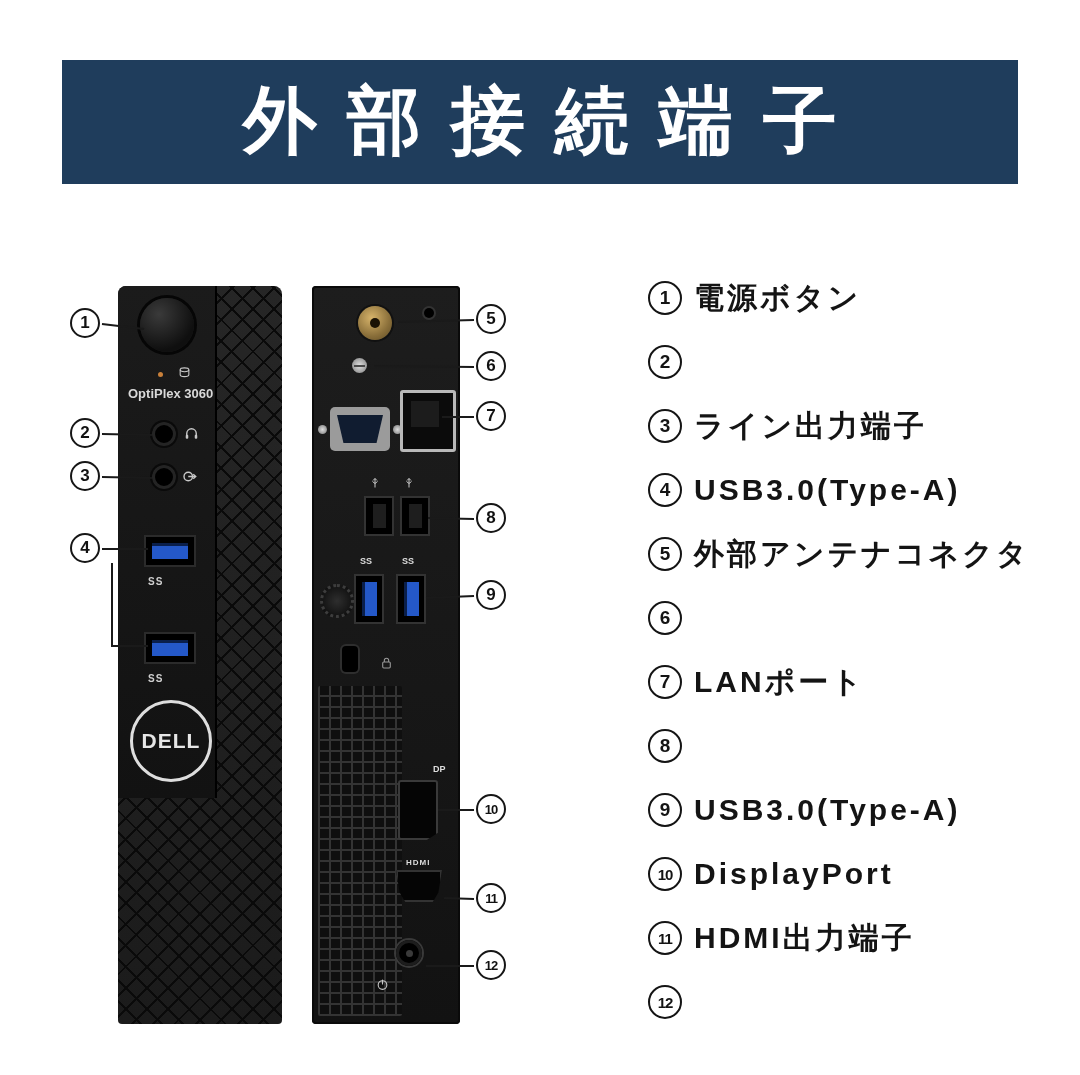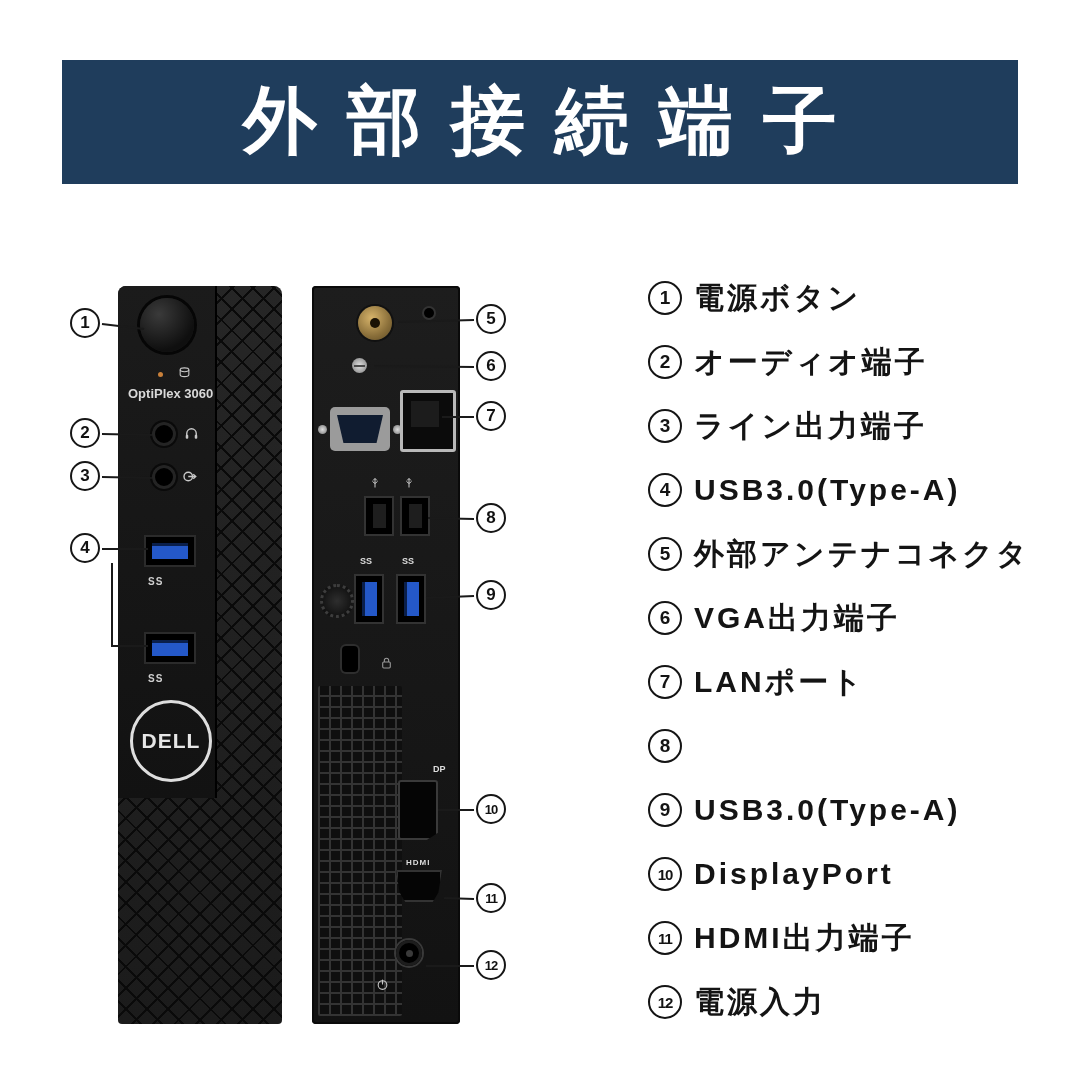--- a/index.html
+++ b/index.html
@@ -313,37 +313,35 @@
   <div class="callout c2" style="left:476px;top:883px;">11</div>
   <div class="callout c2" style="left:476px;top:950px;">12</div>
 
   <div class="legend">
     <div class="legend-item">
       <span class="lnum">1</span>
       <span class="llabel">電源ボタン</span>
     </div>
     <div class="legend-item">
       <span class="lnum">2</span>
-      <span class="llabel">オーディオ端子</span>
     </div>
     <div class="legend-item">
       <span class="lnum">3</span>
       <span class="llabel">ライン出力端子</span>
     </div>
     <div class="legend-item">
       <span class="lnum">4</span>
       <span class="llabel">USB3.0(Type-A)</span>
     </div>
     <div class="legend-item">
       <span class="lnum">5</span>
       <span class="llabel">外部アンテナコネクタ</span>
     </div>
     <div class="legend-item">
       <span class="lnum">6</span>
-      <span class="llabel">VGA出力端子</span>
     </div>
     <div class="legend-item">
       <span class="lnum">7</span>
       <span class="llabel">LANポート</span>
     </div>
     <div class="legend-item">
       <span class="lnum">8</span>
     </div>
     <div class="legend-item">
       <span class="lnum">9</span>
@@ -352,17 +350,16 @@
     <div class="legend-item">
       <span class="lnum c2">10</span>
       <span class="llabel">DisplayPort</span>
     </div>
     <div class="legend-item">
       <span class="lnum c2">11</span>
       <span class="llabel">HDMI出力端子</span>
     </div>
     <div class="legend-item">
       <span class="lnum c2">12</span>
-      <span class="llabel">電源入力</span>
     </div>
   </div>
 
 </div>
 
 </body></html>

